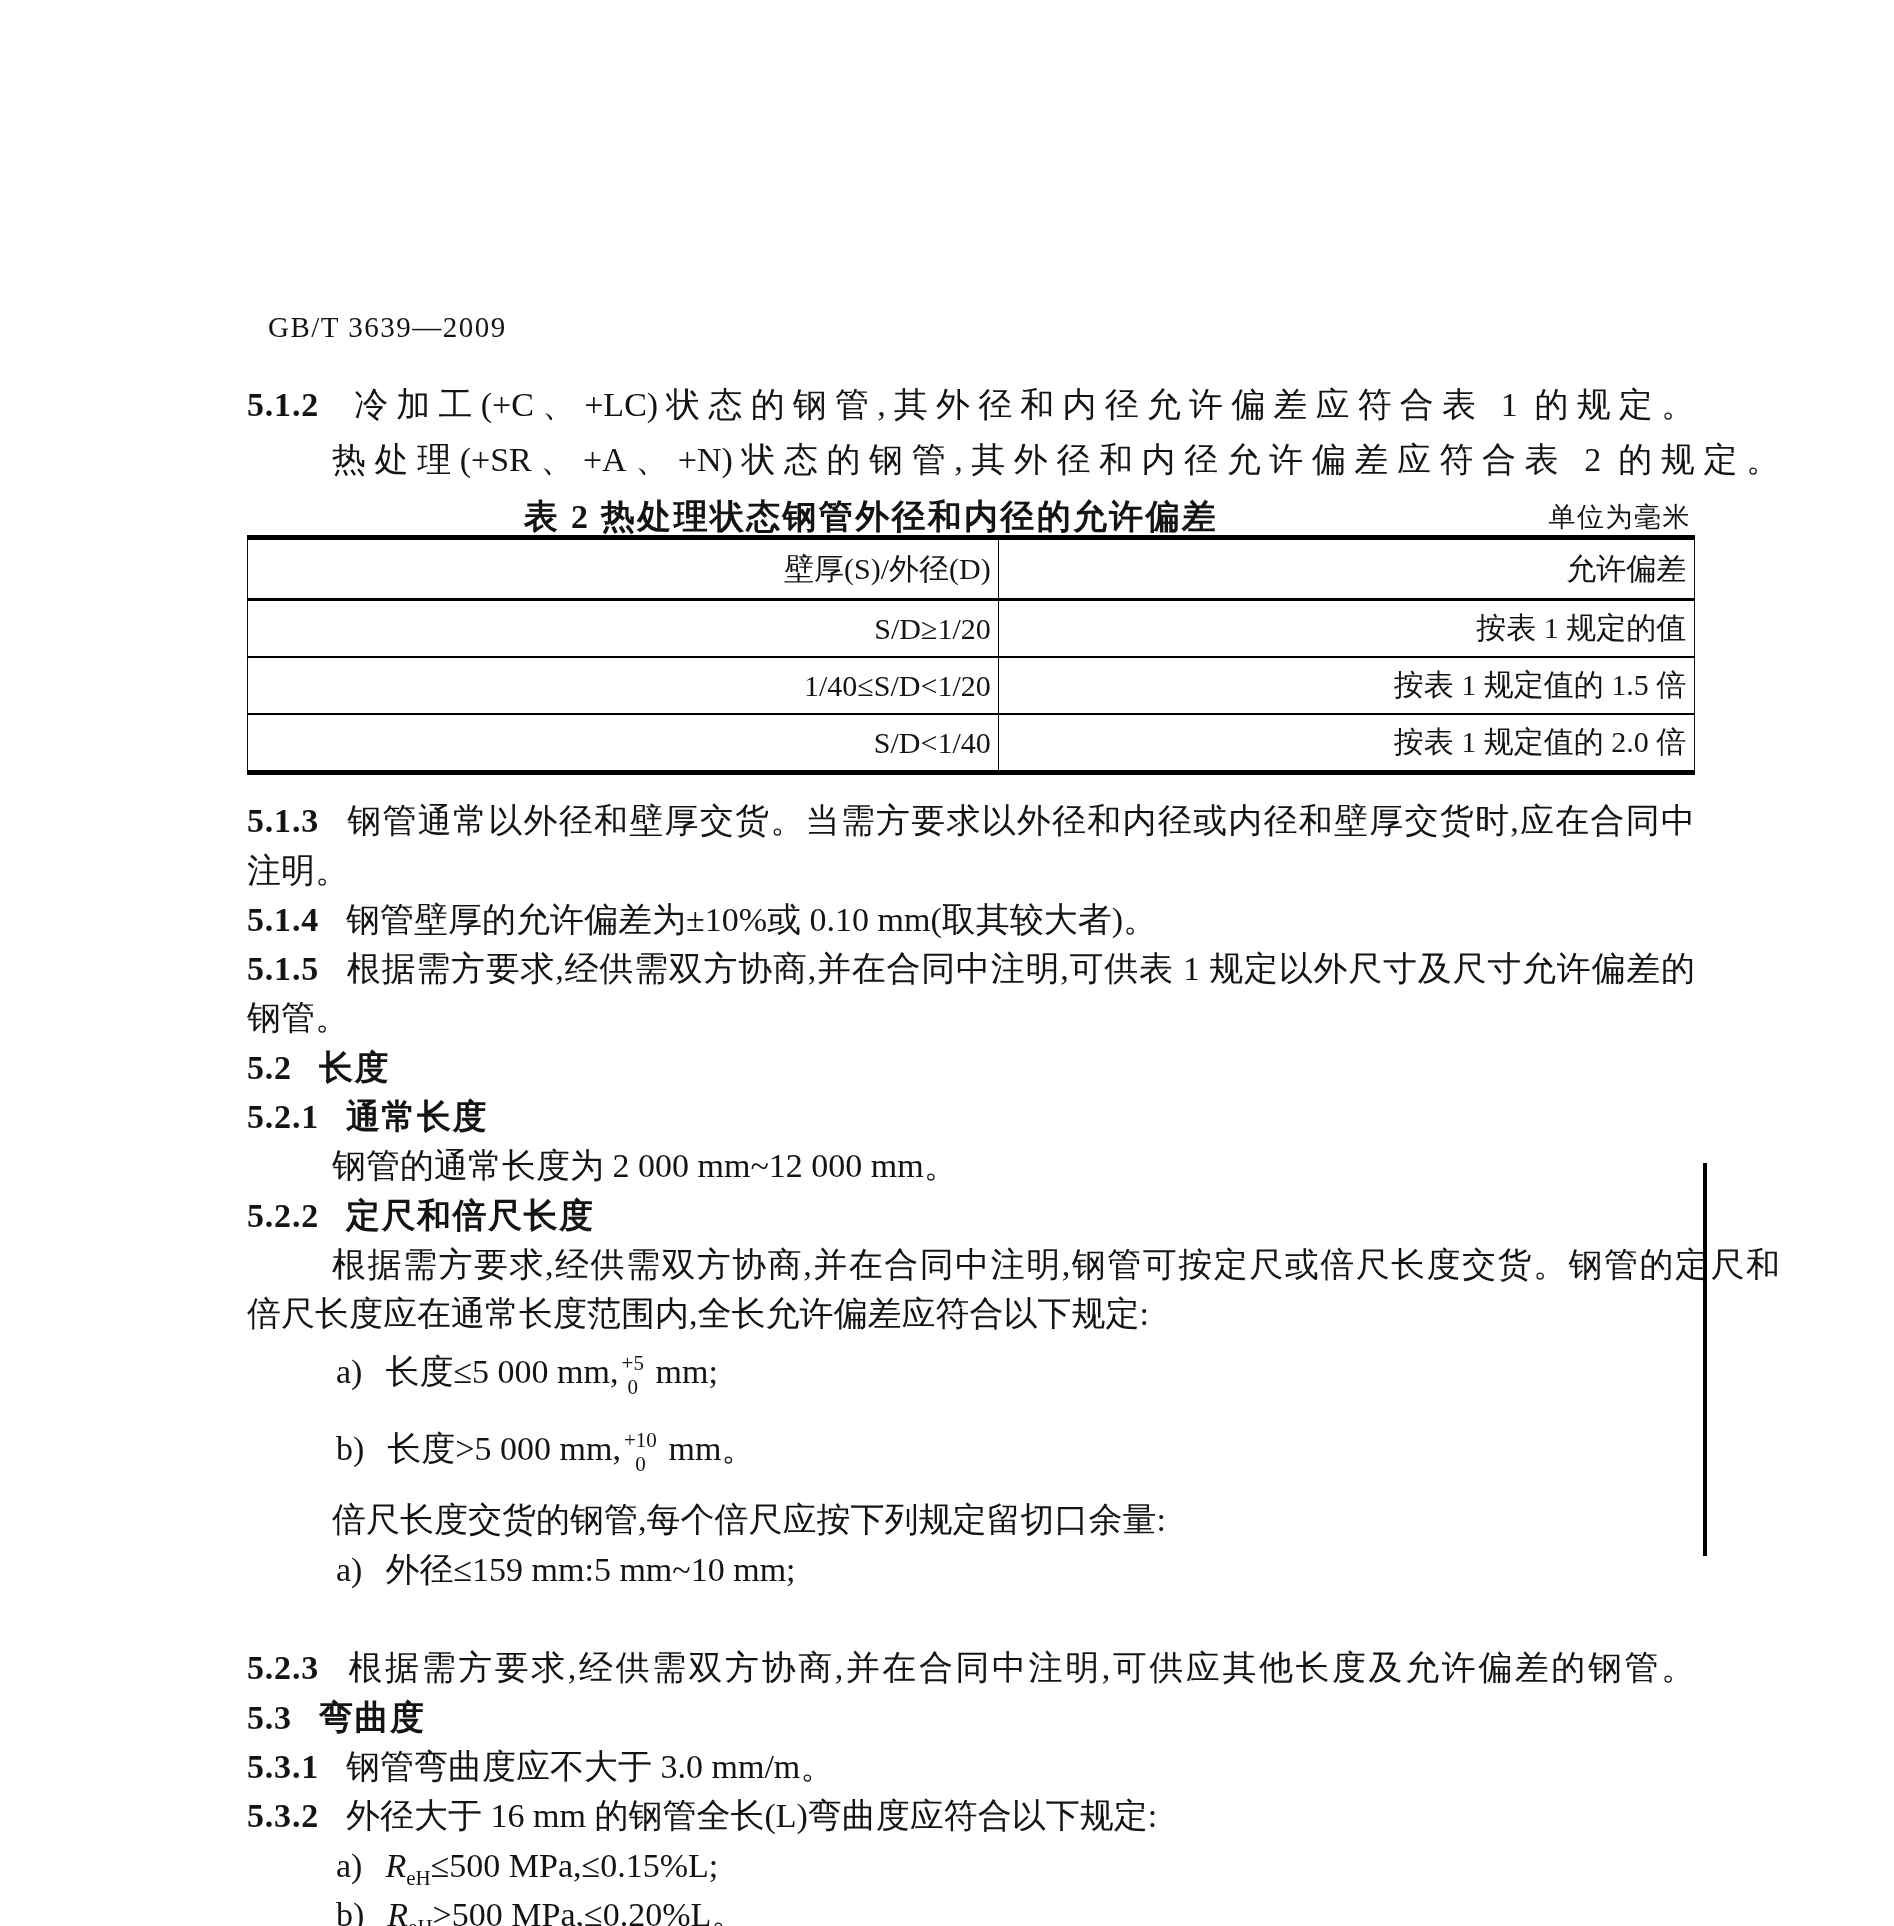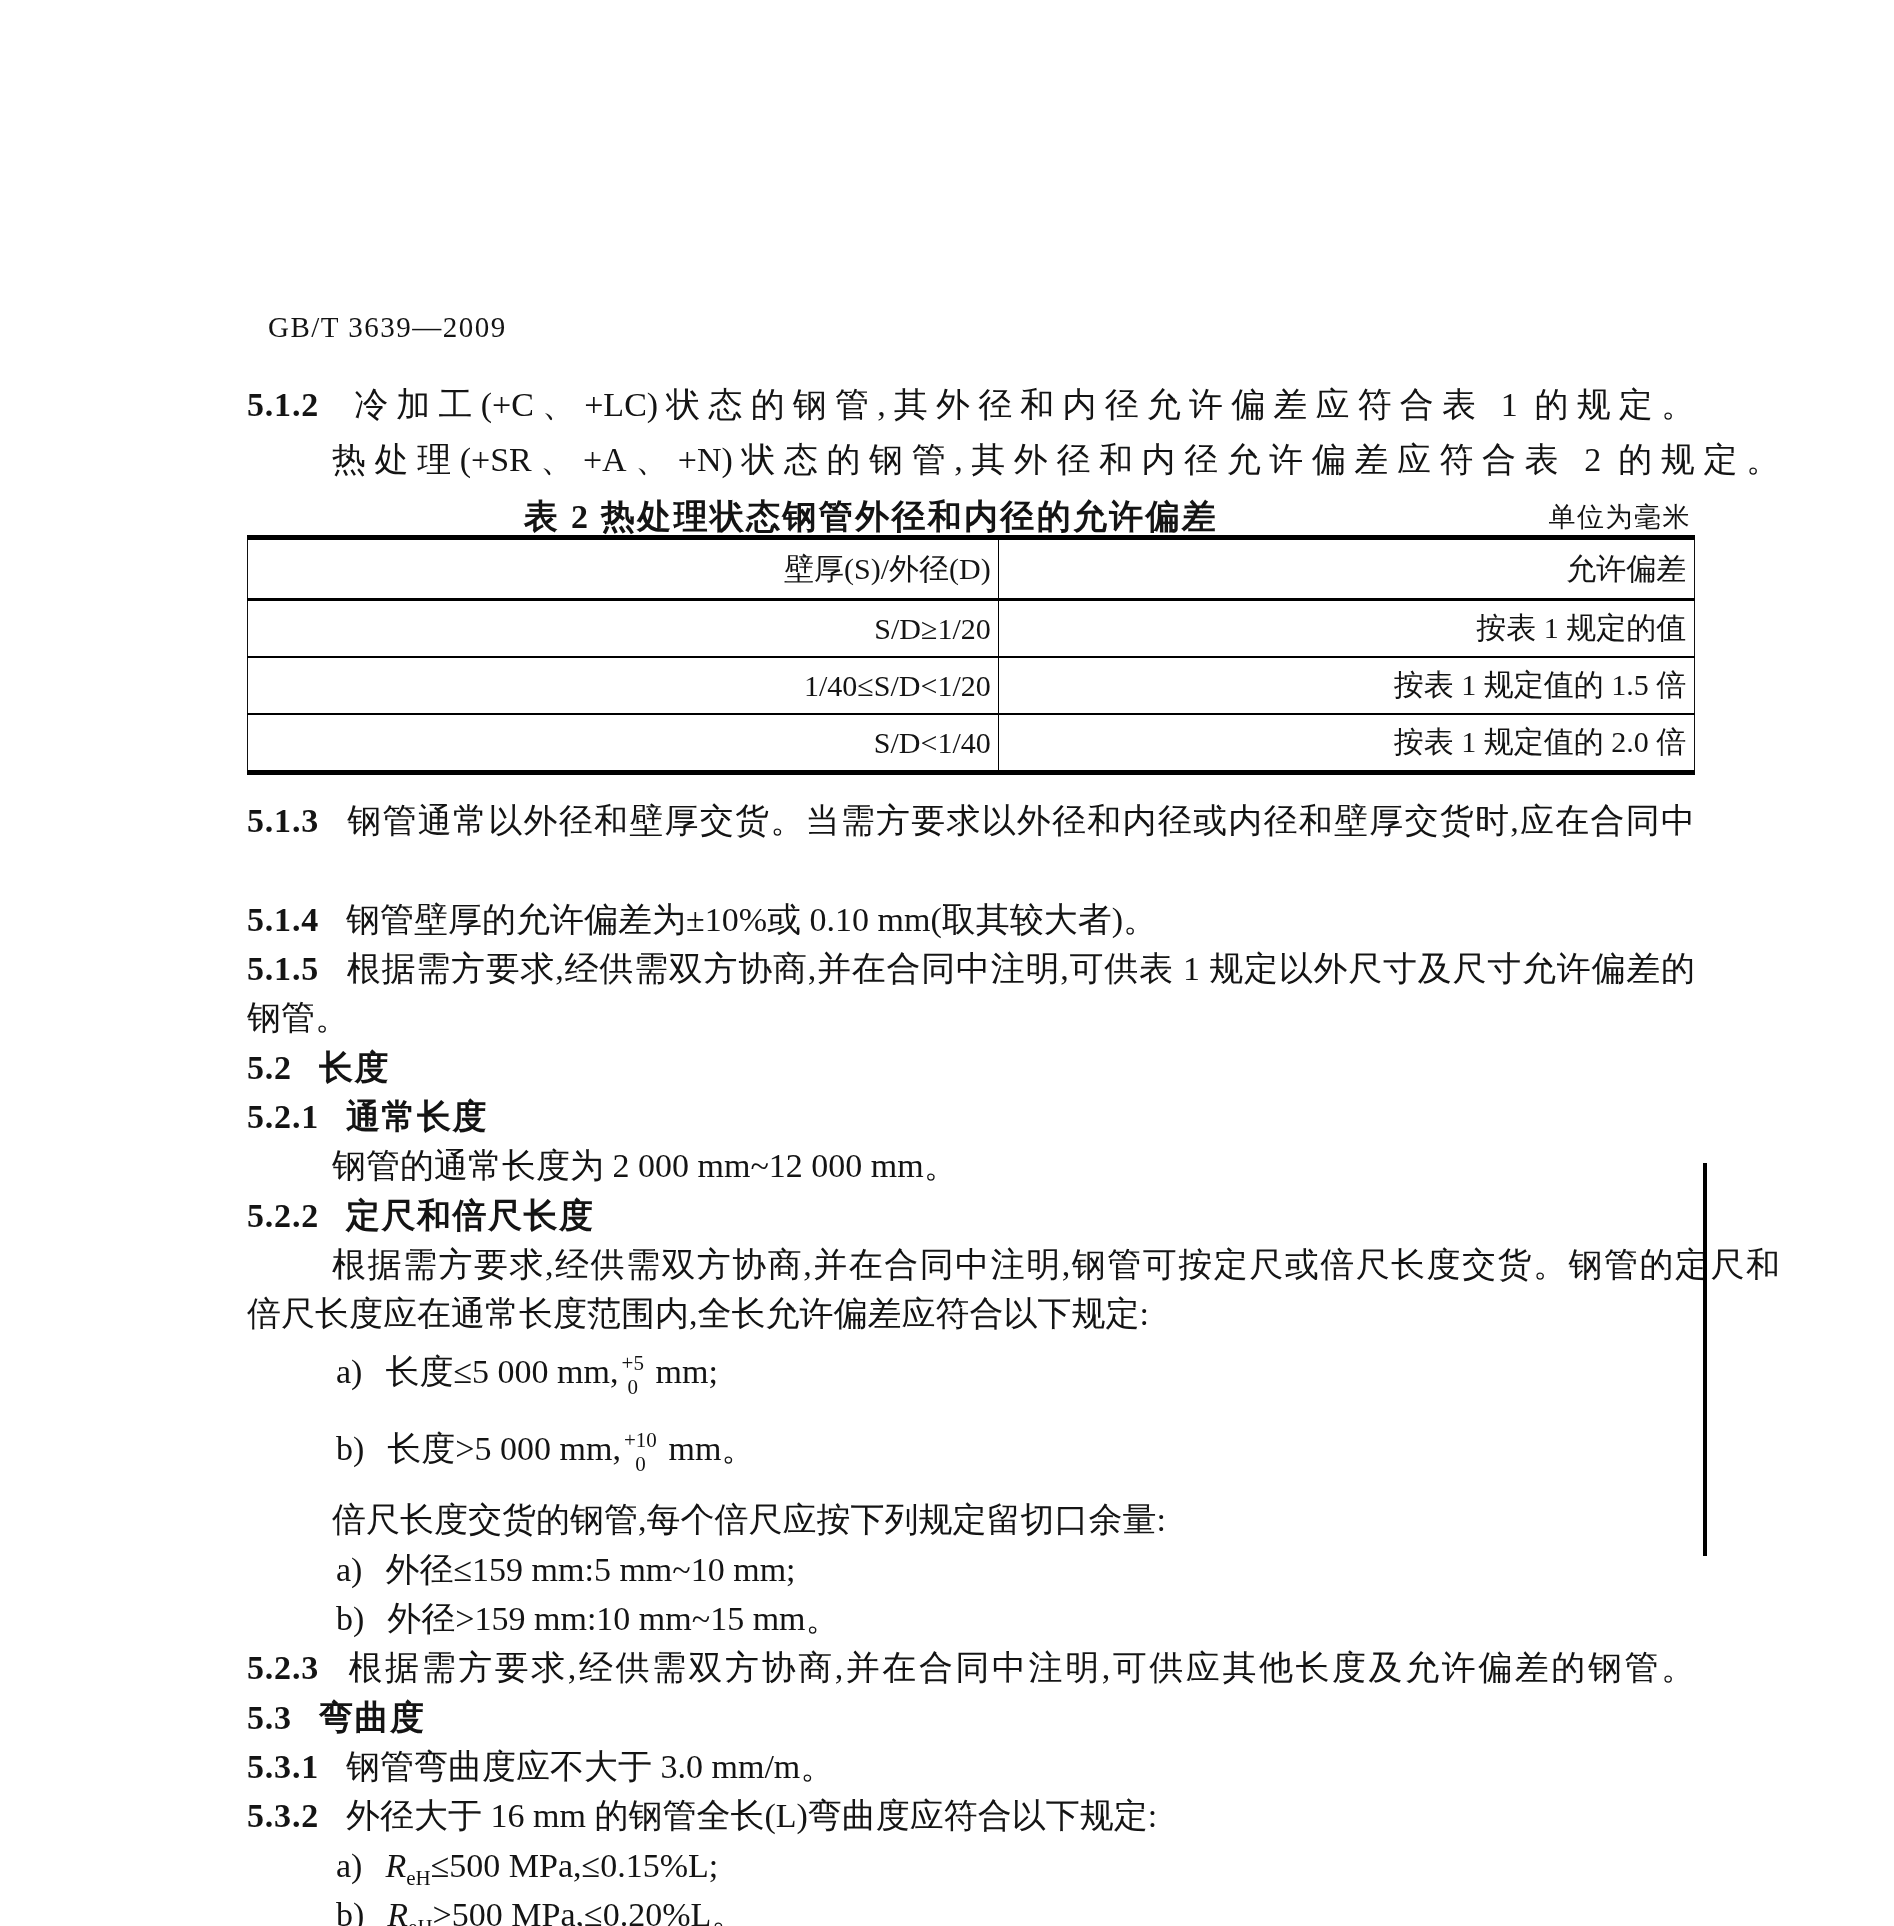--- a/index.html
+++ b/index.html
@@ -68,20 +68,23 @@
       <tr>
         <td>S/D&lt;1/40</td>
         <td>按表 1 规定值的 2.0 倍</td>
       </tr>
     </tbody>
   </table>
 
   <div class="ln fill" style="top:803px">
     <span class="num">5.1.3</span><span>钢管通常以外径和壁厚交货。当需方要求以外径和内径或内径和壁厚交货时,应在合同中</span>
   </div>
+  <div class="ln" style="top:853px">
+    <span>注明。</span>
+  </div>
 
   <div class="ln" style="top:902px">
     <span class="num">5.1.4</span><span>钢管壁厚的允许偏差为±10%或 0.10 mm(取其较大者)。</span>
   </div>
 
   <div class="ln fill" style="top:951px">
     <span class="num">5.1.5</span><span>根据需方要求,经供需双方协商,并在合同中注明,可供表 1 规定以外尺寸及尺寸允许偏差的</span>
   </div>
   <div class="ln" style="top:1000px">
     <span>钢管。</span>
@@ -118,23 +121,20 @@
         <span>0</span>
       </span><span> mm。</span>
   </div>
 
   <div class="ln ind" style="top:1502px">
     <span>倍尺长度交货的钢管,每个倍尺应按下列规定留切口余量:</span>
   </div>
   <div class="ln li" style="top:1552px">
     <span class="mk">a)</span><span>外径≤159 mm:5 mm~10 mm;</span>
   </div>
-  <div class="ln li" style="top:1601px">
-    <span class="mk">b)</span><span>外径&gt;159 mm:10 mm~15 mm。</span>
-  </div>
 
   <div class="ln fill" style="top:1650px">
     <span class="num">5.2.3</span><span>根据需方要求,经供需双方协商,并在合同中注明,可供应其他长度及允许偏差的钢管。</span>
   </div>
 
   <div class="ln" style="top:1700px">
     <span class="num">5.3</span><span class="ttl">弯曲度</span>
   </div>
   <div class="ln" style="top:1749px">
     <span class="num">5.3.1</span><span>钢管弯曲度应不大于 3.0 mm/m。</span>

